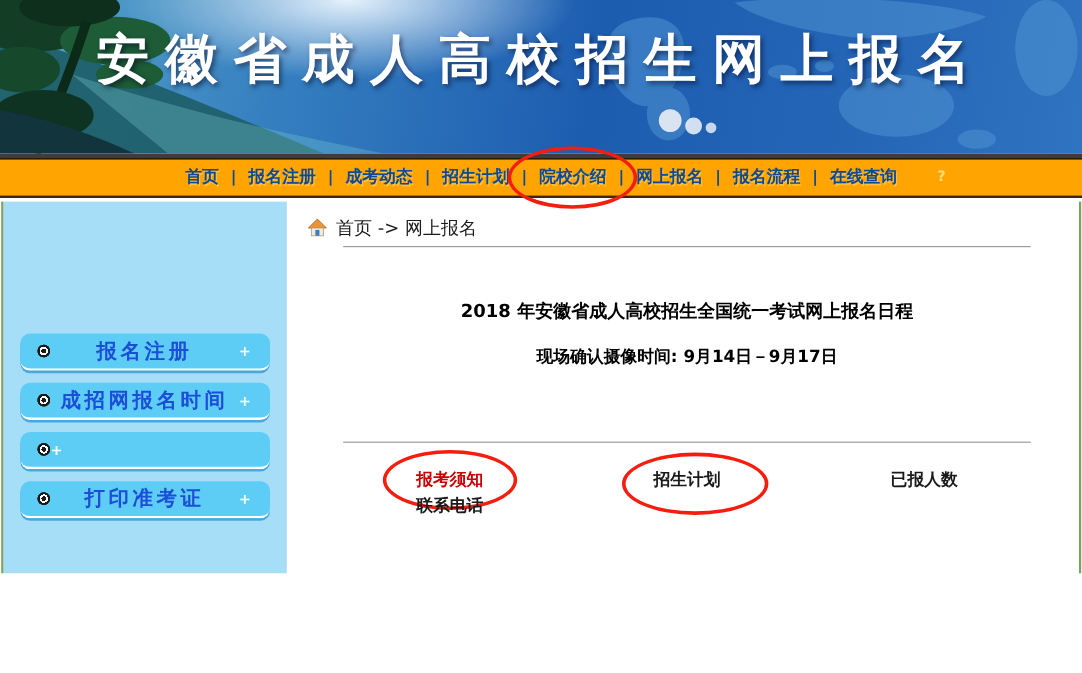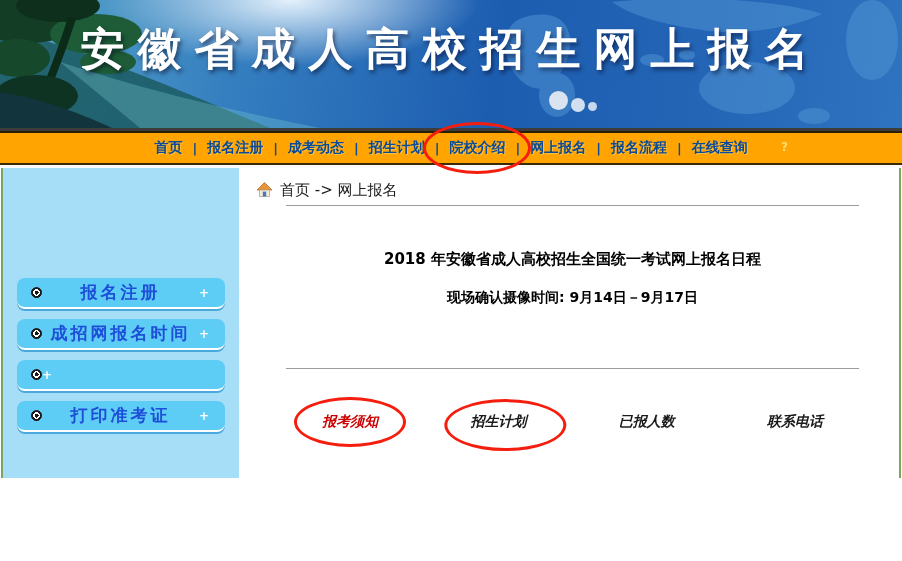--- a/index.html
+++ b/index.html
@@ -66,21 +66,21 @@
   .breadcrumb{display:flex;align-items:center;padding-left:10px;height:20px;}
   .breadcrumb .crumb-text{font-size:15px;color:#1a1a1a;margin-left:7px;}
   .crumb-link{cursor:pointer;}
   .divider{border:none;border-top:1px solid #9c9c9c;margin:0 40px;}
   .div1{margin-top:5px;}
   .div2{margin-top:61px;}
   .green{color:#000000;font-weight:bold;text-align:center;white-space:nowrap;}
   .sched-title{margin-top:44px;font-size:15px;}
   .sched-line1{margin-top:21px;font-size:14px;}
   .sched-line2{margin-top:20px;font-size:14px;}
-  .links-row{display:grid;grid-template-columns:1fr 1fr 1fr 1fr;margin:42px 30px 0;font-style:italic;}
+  .links-row{display:grid;grid-template-columns:1fr 1fr 1fr;margin:20px 30px 0;}
   .link-cell{text-align:center;}
   .link-label{position:relative;display:inline-block;font-size:14px;font-weight:600;
     color:#1a1a1a;cursor:pointer;padding:2px 4px;}
   .link-red{color:#cc0000;}
   .red-ellipse{position:absolute;left:50%;top:50%;transform:translate(-50%,-50%);
     border:3px solid #f51e0e;border-radius:50%;pointer-events:none;}
   .e1{width:106px;height:44px;}
   .e2{width:116px;height:46px;transform:translate(-44%,-44%);}
 
   

